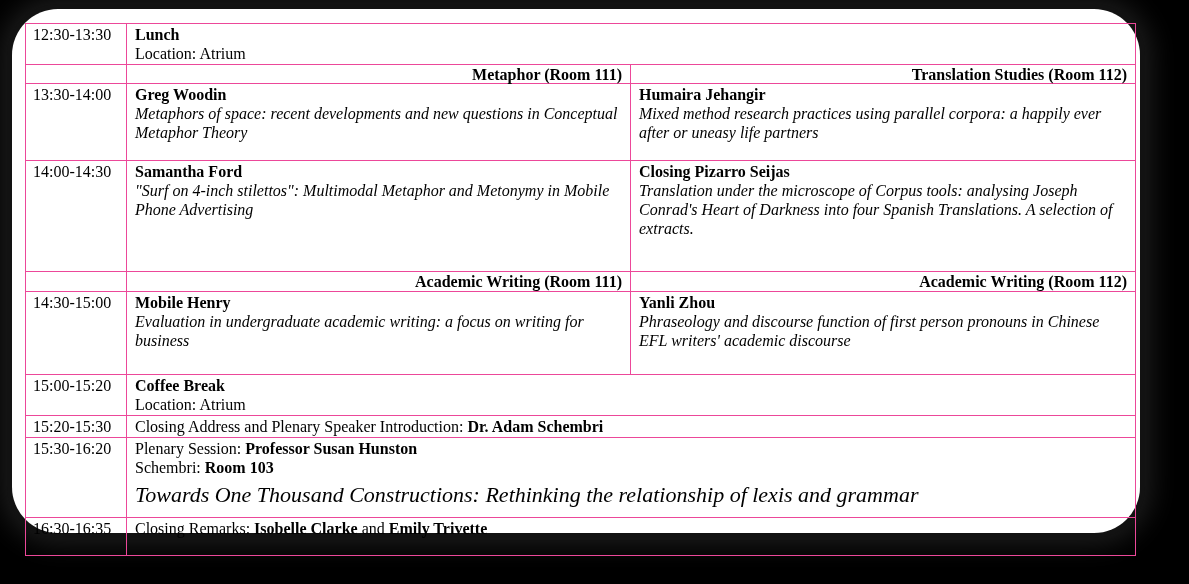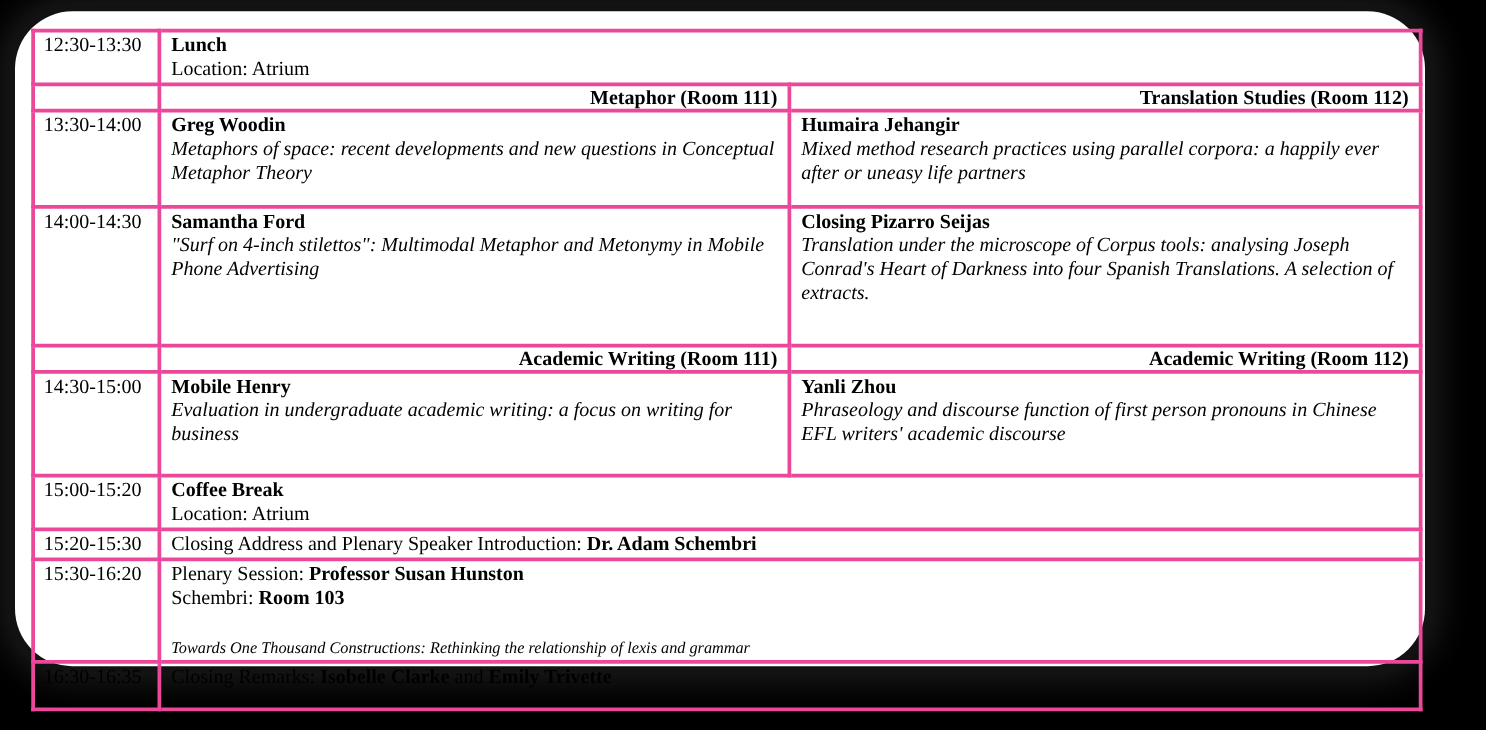--- a/index.html
+++ b/index.html
@@ -29,32 +29,32 @@
     top: 14px;
     width: 1110px;
     border-collapse: collapse;
     table-layout: fixed;
     font-size: 16px;
   }
   col.c-time  { width: 101px; }
   col.c-left  { width: 504px; }
   col.c-right { width: 505px; }
   td {
-    border: 3px solid #ec4899;
+    border: 1px solid #ec4899;
     vertical-align: top;
     padding: 1px 8px;
     line-height: 19px;
     font-family: Liberation Serif, serif;
   }
   td.time { text-align: left; padding-left: 7px; padding-right: 2px; white-space: nowrap; }
   td.cell { }
   td.hdr  { text-align: right; font-weight: bold; line-height: 17px; padding-top: 1px; padding-bottom: 0; }
   .b { font-weight: bold; }
   .i { font-style: italic; }
-  .talk-title { font-style: italic; font-size: 13px; margin-top: 20px; }
+  .talk-title { font-style: italic; font-size: 22px; margin-top: 8px; }
   
   tr.h38 { height: 38px; }
   tr.h19 { height: 19px; }
   tr.h77 { height: 77px; }
   tr.h93 { height: 111px; margin-left: 40px; }
   tr.h20 { height: 20px; }
   tr.h83 { height: 83px; }
   tr.h37 { height: 37px; }
   tr.h21 { height: 21px; }
   tr.h80 { height: 80px; }

